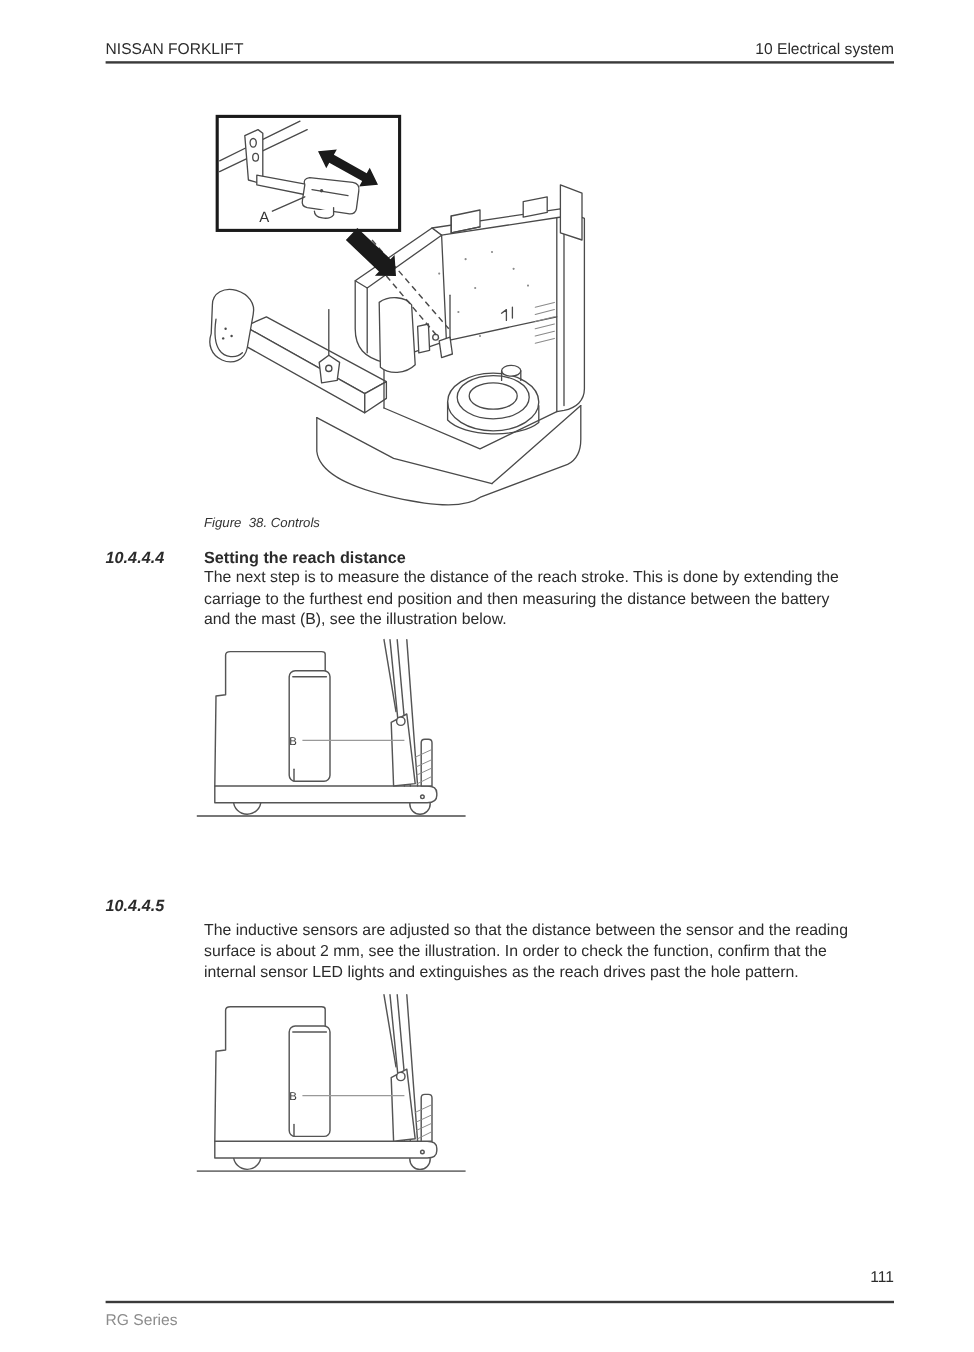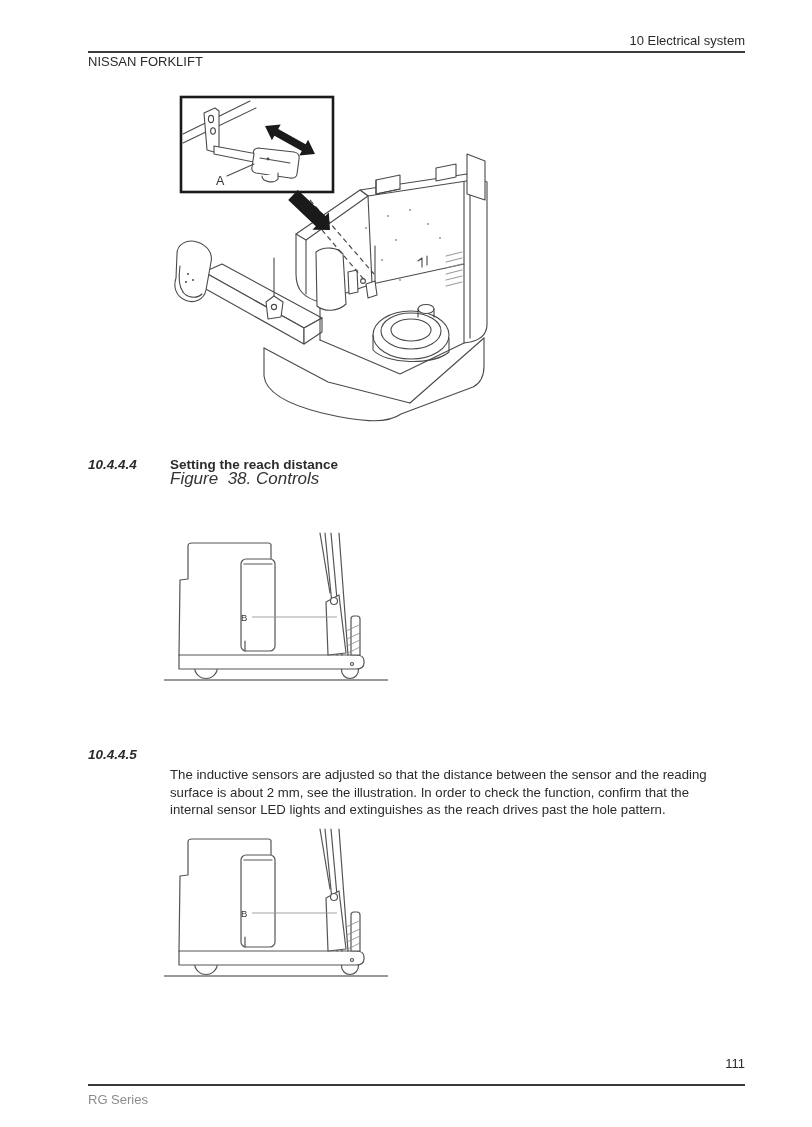--- a/index.html
+++ b/index.html
@@ -1,31 +1,31 @@
 <!DOCTYPE html>
 <html><head>
 <meta charset="utf-8">
 <style>
   html,body{margin:0;padding:0;background:#e8e8e8;}
   .page{
     position:relative;width:812px;height:1127px;margin:0 auto;background:#ffffff;
     font-family:"Liberation Sans",sans-serif;color:#2b2b2b;overflow:hidden;
   }
-  .hdr-left{position:absolute;left:88px;top:33px;font-size:13px;margin-top:21px;}
+  .hdr-left{position:absolute;left:88px;top:33px;font-size:13px;}
   .hdr-right{position:absolute;right:67px;top:33px;font-size:13px;text-align:center;}
   .rule{position:absolute;left:88px;width:657px;height:2px;background:#3a3a3a;}
   .rule-header{top:51px;}
   .rule-footer{top:1084px;}
   .ftr-left{position:absolute;left:88px;top:1092px;font-size:13px;color:#8c8c8c;}
   .ftr-right{position:absolute;right:67px;top:1056px;font-size:13px;color:#2b2b2b;}
   .fig{position:absolute;}
   .fig-controls{left:170px;top:88px;width:350px;height:335px;}
   .fig-caption{
-    position:absolute;left:170px;top:430px;font-size:17px;font-style:italic;
-    white-space:pre;color:#333;margin-top:39px;
+    position:absolute;left:170px;top:430px;font-size:11px;font-style:italic;
+    white-space:pre;color:#333;
   }
   .section-head{
     position:absolute;left:88px;width:660px;display:flex;
     font-weight:bold;font-size:13.5px;line-height:17px;
   }
   .section-head .num{width:82px;flex:0 0 82px;font-style:italic;}
   .sec-reach{top:456px;}
   .sec-inductive{top:746px;flex-direction:column;}
   .para{
     position:absolute;left:170px;width:580px;font-size:13.2px;line-height:17.6px;
@@ -151,20 +151,23 @@
       <polygon fill="#1a1a1a" points="118.2,112.1 127.8,101.9 155.4,128 158.8,124.4 160,142 142.4,141.8 145.8,138.2"></polygon>
     </svg>
   </div>
 
   <div class="fig-caption">Figure  38. Controls</div>
 
   <div class="section-head sec-reach">
     <span class="num">10.4.4.4</span>
     <span class="ttl">Setting the reach distance</span>
   </div>
+  <div class="para p-reach">The next step is to measure the distance of the reach stroke. This is done by extending the
+carriage to the furthest end position and then measuring the distance between the battery
+and the mast (B), see the illustration below.</div>
 
   <div class="fig fig-side1">
     <svg viewBox="0 0 240 155" width="240" height="155" aria-hidden="true">
       <g fill="none" stroke="#555555" stroke-width="1.2" stroke-linejoin="round" stroke-linecap="round">
         <circle cx="46" cy="136" r="11.5"></circle>
         <circle cx="190" cy="139" r="8.5"></circle>
         <path fill="#ffffff" d="M19,124 L196,124 Q204,124 204,130 L204,132 Q204,138 196,138 L19,138 Z"></path>
         <circle cx="192" cy="133" r="1.5"></circle>
         <path d="M111,30 L111,14 Q111,12 108,12 L32,12 Q28,12 28,15 L28,48 L20,49 L19,124"></path>
         <path d="M160,2 L170,62"></path>

